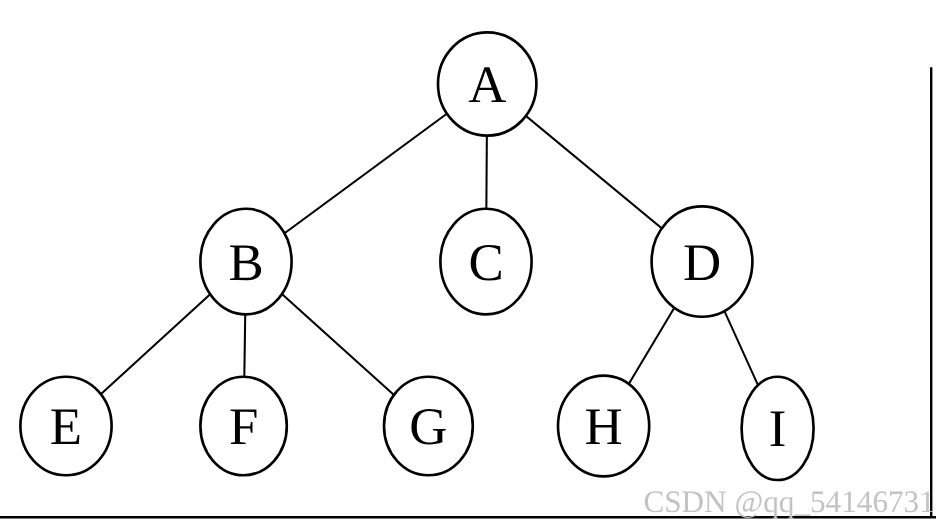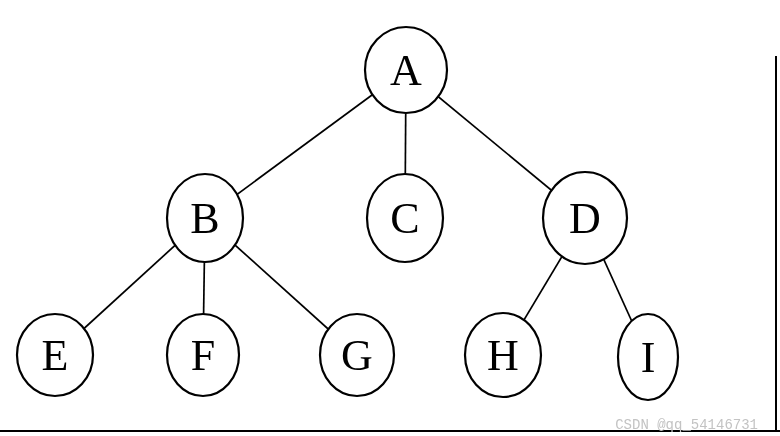--- a/index.html
+++ b/index.html
@@ -35,24 +35,24 @@
     font-size: 44px;
     fill: var(--stroke, #000000);
     text-anchor: middle;
   }
   .frame-line {
     stroke: var(--stroke, #000000);
     stroke-width: 2;
   }
   .watermark {
     position: absolute;
-    right: 22px;
+    right: 1px;
     bottom: 4px;
-    font-family: Liberation Mono, monospace;
-    font-size: 14px;
+    font-family: Liberation Serif, serif;
+    font-size: 26px;
     line-height: 1;
     color: var(--watermark-color, #c3c3c3);
     white-space: nowrap;
     user-select: none;
   }
 </style>
 </head>
 <body>
 
 <div class="canvas">

